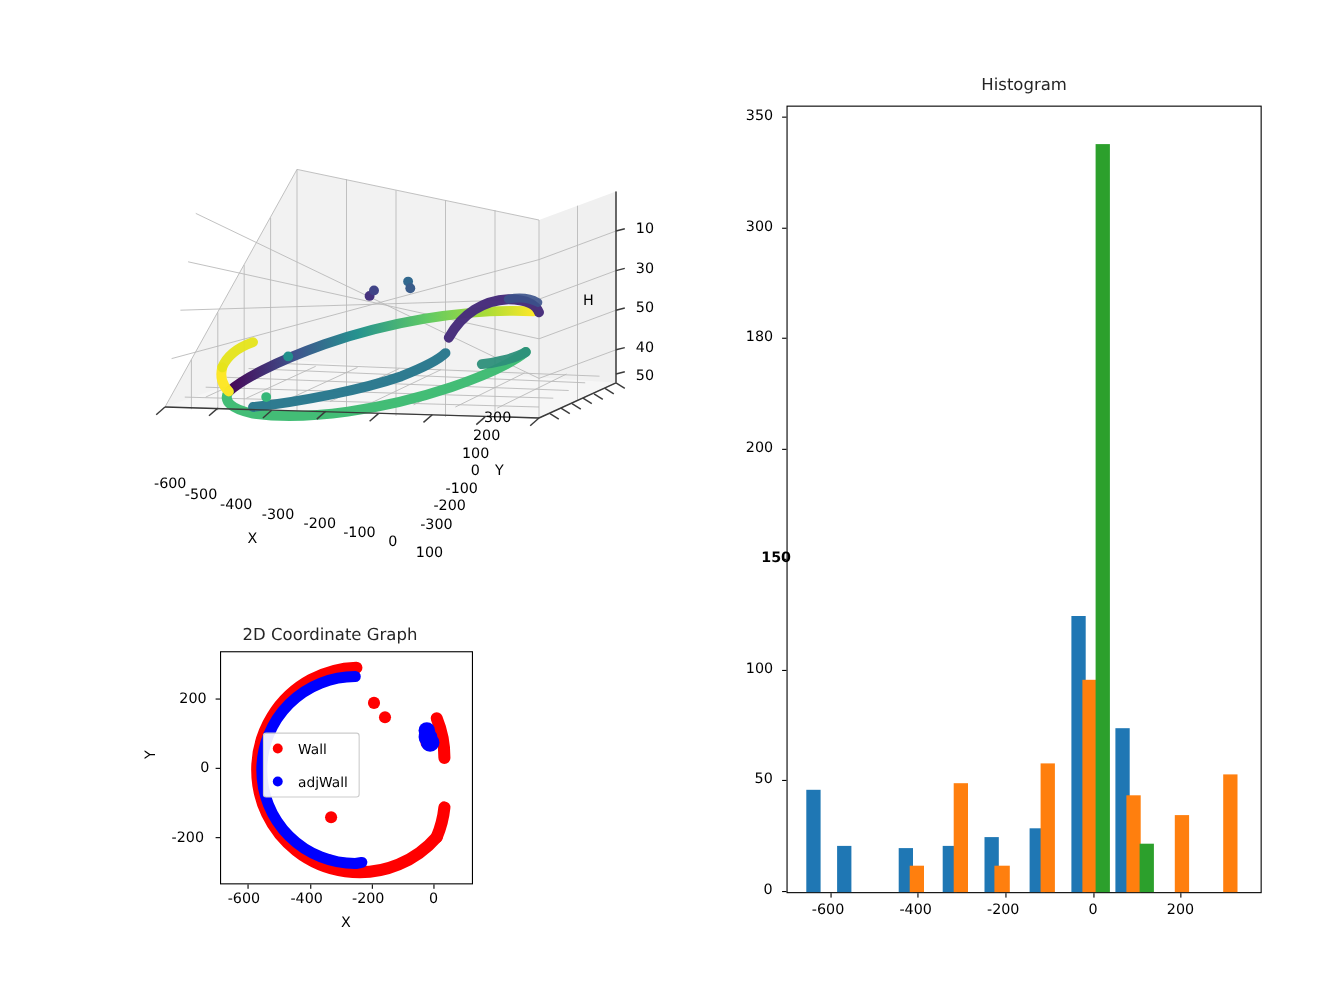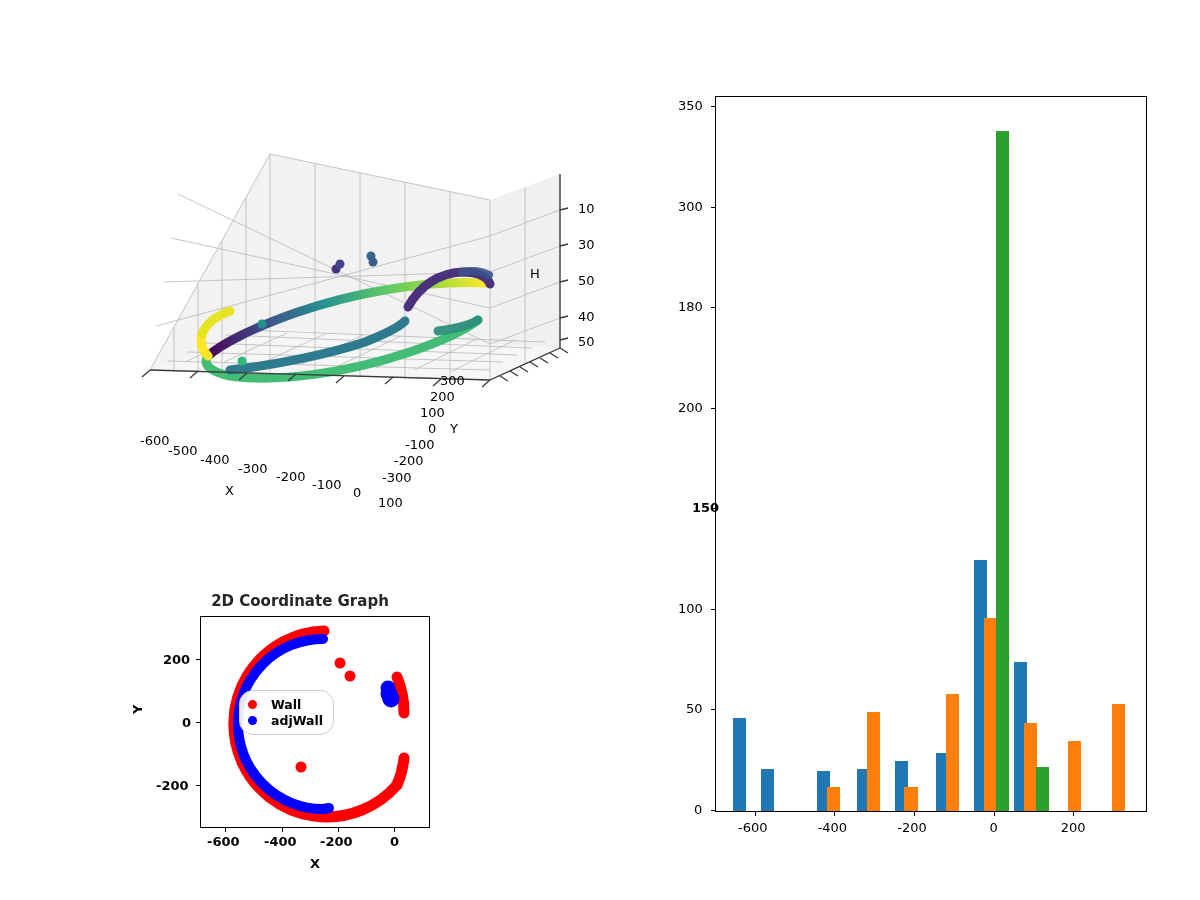--- a/index.html
+++ b/index.html
@@ -12,25 +12,25 @@
   .title{position:absolute;font-size:15px;color:#262626;text-align:center;white-space:nowrap;}
   .ticklbl{position:absolute;font-size:13px;color:#000;white-space:nowrap;}
   .axlbl{position:absolute;font-size:13px;color:#000;white-space:nowrap;}
 
   
   #p3d{left:90px;top:80px;width:500px;height:460px;}
   #p3d .stage{position:absolute;left:0;top:0;width:500px;height:460px;}
   #p3d svg{position:absolute;left:0;top:0;}
 
   
-  #p2d{left:130px;top:584px;width:330px;height:300px;font-weight:bold;}
+  #p2d{left:130px;top:560px;width:330px;height:300px;}
   #p2d .frame{position:absolute;left:70px;top:32px;width:230px;height:212px;border:1px solid #000;background:#fff;overflow:hidden;box-sizing:border-box;}
   #p2d .tick{position:absolute;background:#000;}
-  .legendbox{position:absolute;background:rgba(255,255,255,0.92);border:1px solid #cccccc;border-radius:14px;
-             padding:6px 10px 6px 8px;display:flex;flex-direction:column;gap:1px;}
+  .legendbox{position:absolute;background:rgba(255,255,255,0.92);border:1px solid #cccccc;border-radius:3px;
+             padding:6px 10px 6px 8px;display:flex;flex-direction:column;gap:15px;}
   .legrow{display:flex;align-items:center;gap:14px;}
   .legdot{width:9px;height:9px;border-radius:50%;flex:0 0 auto;}
   .legtxt{font-size:12.5px;color:#000;}
 
   
   #phist{left:660px;top:60px;width:540px;height:800px;}
   #phist .plotframe{position:absolute;left:55px;top:36px;width:432px;height:716px;border:1px solid #000;background:#fff;box-sizing:border-box;}
   #phist .barsarea{position:absolute;left:0;bottom:0;width:100%;height:100%;}
   .bar{position:absolute;bottom:0;}
   .ytick,.xtick{position:absolute;background:#000;}
@@ -239,20 +239,21 @@
     <div class="tick" style="left:66px;top:138px;width:4px;height:1px;background:#000;position:absolute;"></div>
     <div class="tick" style="left:66px;top:75px;width:4px;height:1px;background:#000;position:absolute;"></div>
 
     <div class="ticklbl" style="left:26px;top:194px;">-200</div>
     <div class="ticklbl" style="left:52px;top:131px;">0</div>
     <div class="ticklbl" style="left:33px;top:68px;">200</div>
     <div class="axlbl" style="left:0px;top:130px;transform:rotate(-90deg);transform-origin:left top;">Y</div>
   </div>
 
   <div class="panel" id="phist">
+    <div class="title" style="left:55px;top:8px;width:432px;">Histogram</div>
 
     <div class="plotframe">
       <div class="barsarea" id="hist-bars">
           <div class="bar" style="left: 17.2956px; width: 13.1867px; height: 92.5183px; background: rgb(31, 119, 180);"></div>
           <div class="bar" style="left: 45.1659px; width: 13.1867px; height: 42.2366px; background: rgb(31, 119, 180);"></div>
           <div class="bar" style="left: 100.907px; width: 13.1867px; height: 40.2254px; background: rgb(31, 119, 180);"></div>
           <div class="bar" style="left: 140.721px; width: 13.1867px; height: 42.2366px; background: rgb(31, 119, 180);"></div>
           <div class="bar" style="left: 178.546px; width: 13.1867px; height: 50.2817px; background: rgb(31, 119, 180);"></div>
           <div class="bar" style="left: 220.351px; width: 13.1867px; height: 58.3268px; background: rgb(31, 119, 180);"></div>
           <div class="bar" style="left: 258.175px; width: 13.1867px; height: 251.408px; background: rgb(31, 119, 180);"></div>

